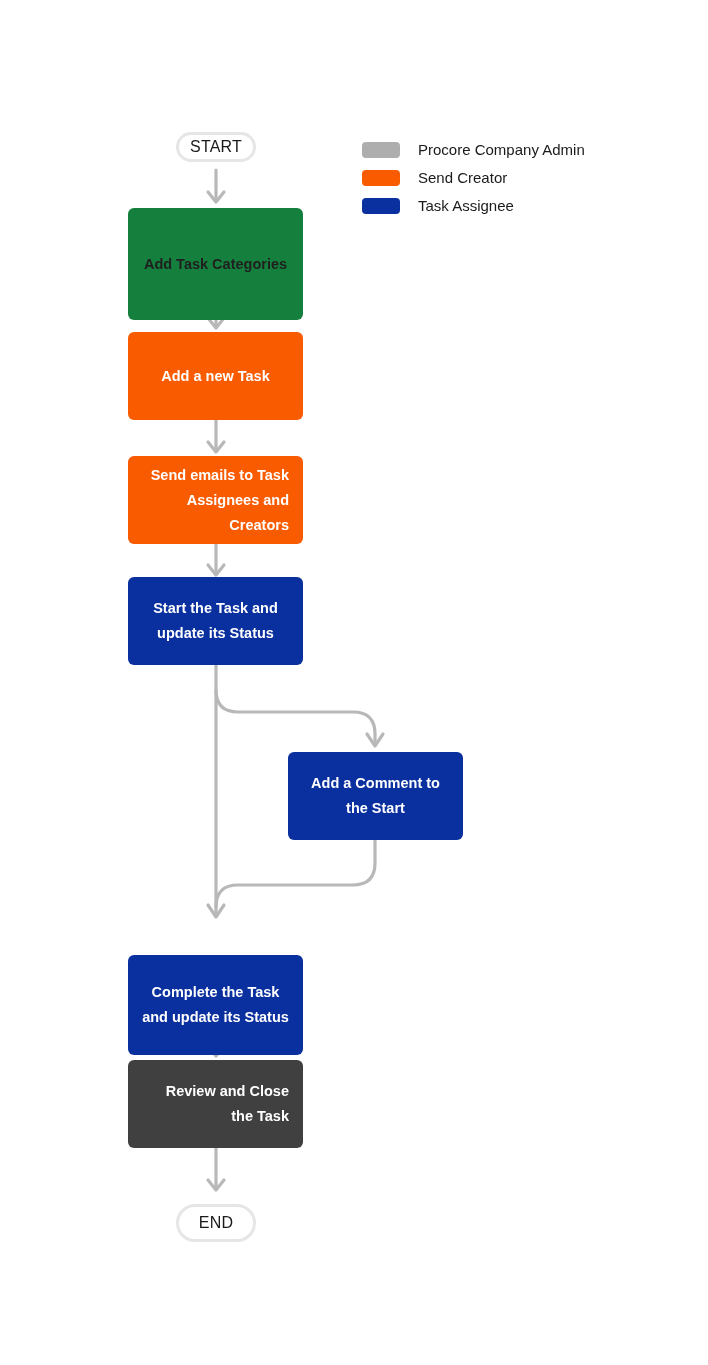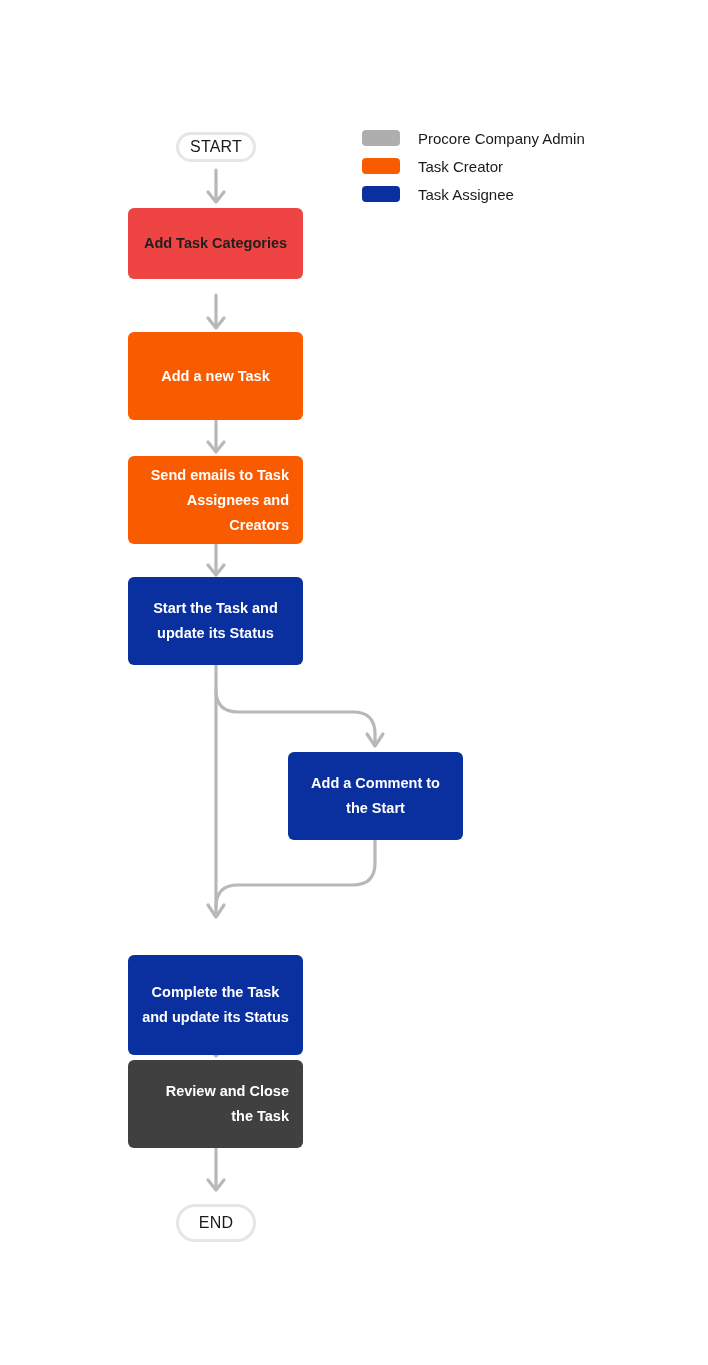--- a/index.html
+++ b/index.html
@@ -67,21 +67,21 @@
 
   
   #legend {
     position: absolute;
     left: 356px;
     top: 130px;
     z-index: 3;
   }
   .legend-row {
     display: flex;
-    align-items: flex-start;
+    align-items: flex-end;
     height: 28px;
     padding-left: 6px;
   }
   .legend-swatch {
     width: 38px;
     height: 16px;
     border-radius: 4px;
     flex: 0 0 auto;
   }
   .legend-label {
@@ -125,21 +125,21 @@
       <path d="M216,1148 L216,1188"></path>
       <path d="M208,1180 L216,1190 L224,1180"></path>
 
     </g>
   </svg>
 
   <div class="terminator" style="left:176px; top:132px; width:80px; height:30px;">
     <span>START</span>
   </div>
 
-  <div class="node admin" style="left: 128px; top: 208px; width: 175px; height: 71px; background: #ef4444;">
+  <div class="node admin" style="left: 128px; top: 208px; width: 175px; height: 112px; background: #15803d;">
     <span>Add Task Categories</span>
   </div>
 
   <div class="node creator" style="left: 128px; top: 332px; width: 175px; height: 88px; background: rgb(249, 91, 0);">
     <span>Add a new Task</span>
   </div>
 
   <div class="node creator" style="left: 128px; top: 456px; width: 175px; height: 88px; background: rgb(249, 91, 0);">
     <span>Send emails to Task Assignees and Creators</span>
   </div>
@@ -166,21 +166,21 @@
 
   <div id="legend">
 
     <div class="legend-row">
       <span class="legend-swatch" style="background:#aeaeae;"></span>
       <span class="legend-label">Procore Company Admin</span>
     </div>
 
     <div class="legend-row">
       <span class="legend-swatch" style="background:#f95b00;"></span>
-      <span class="legend-label">Task Creator</span>
+      <span class="legend-label">Send Creator</span>
     </div>
 
     <div class="legend-row">
       <span class="legend-swatch" style="background:#0a2f9e;"></span>
       <span class="legend-label">Task Assignee</span>
     </div>
 
   </div>
 
 </div>

